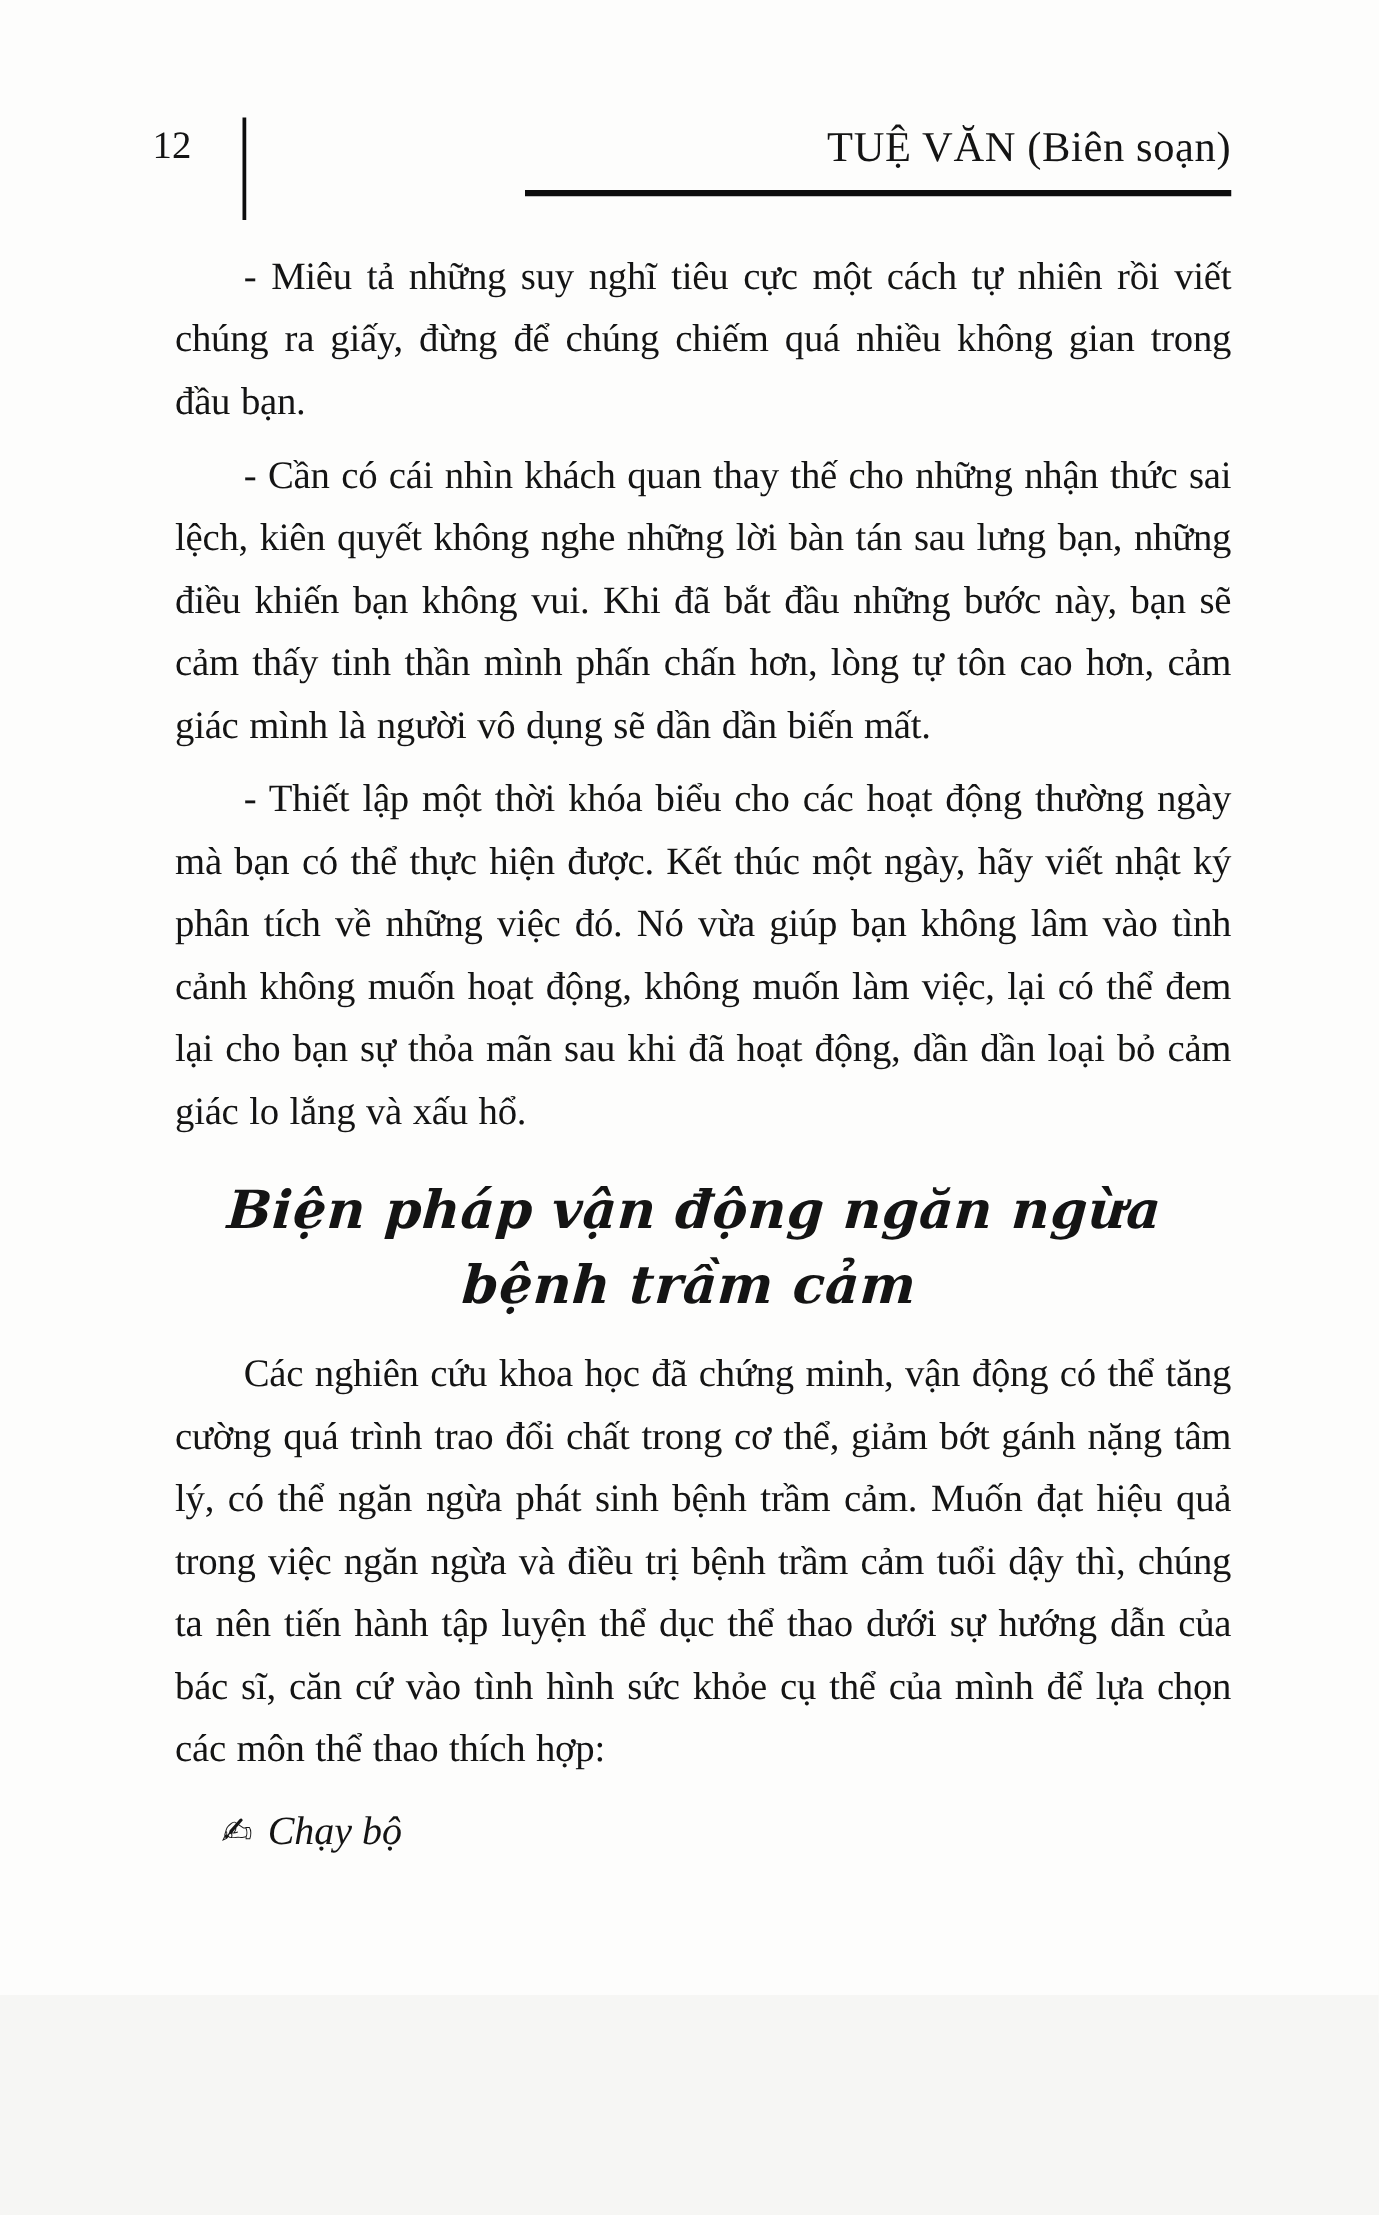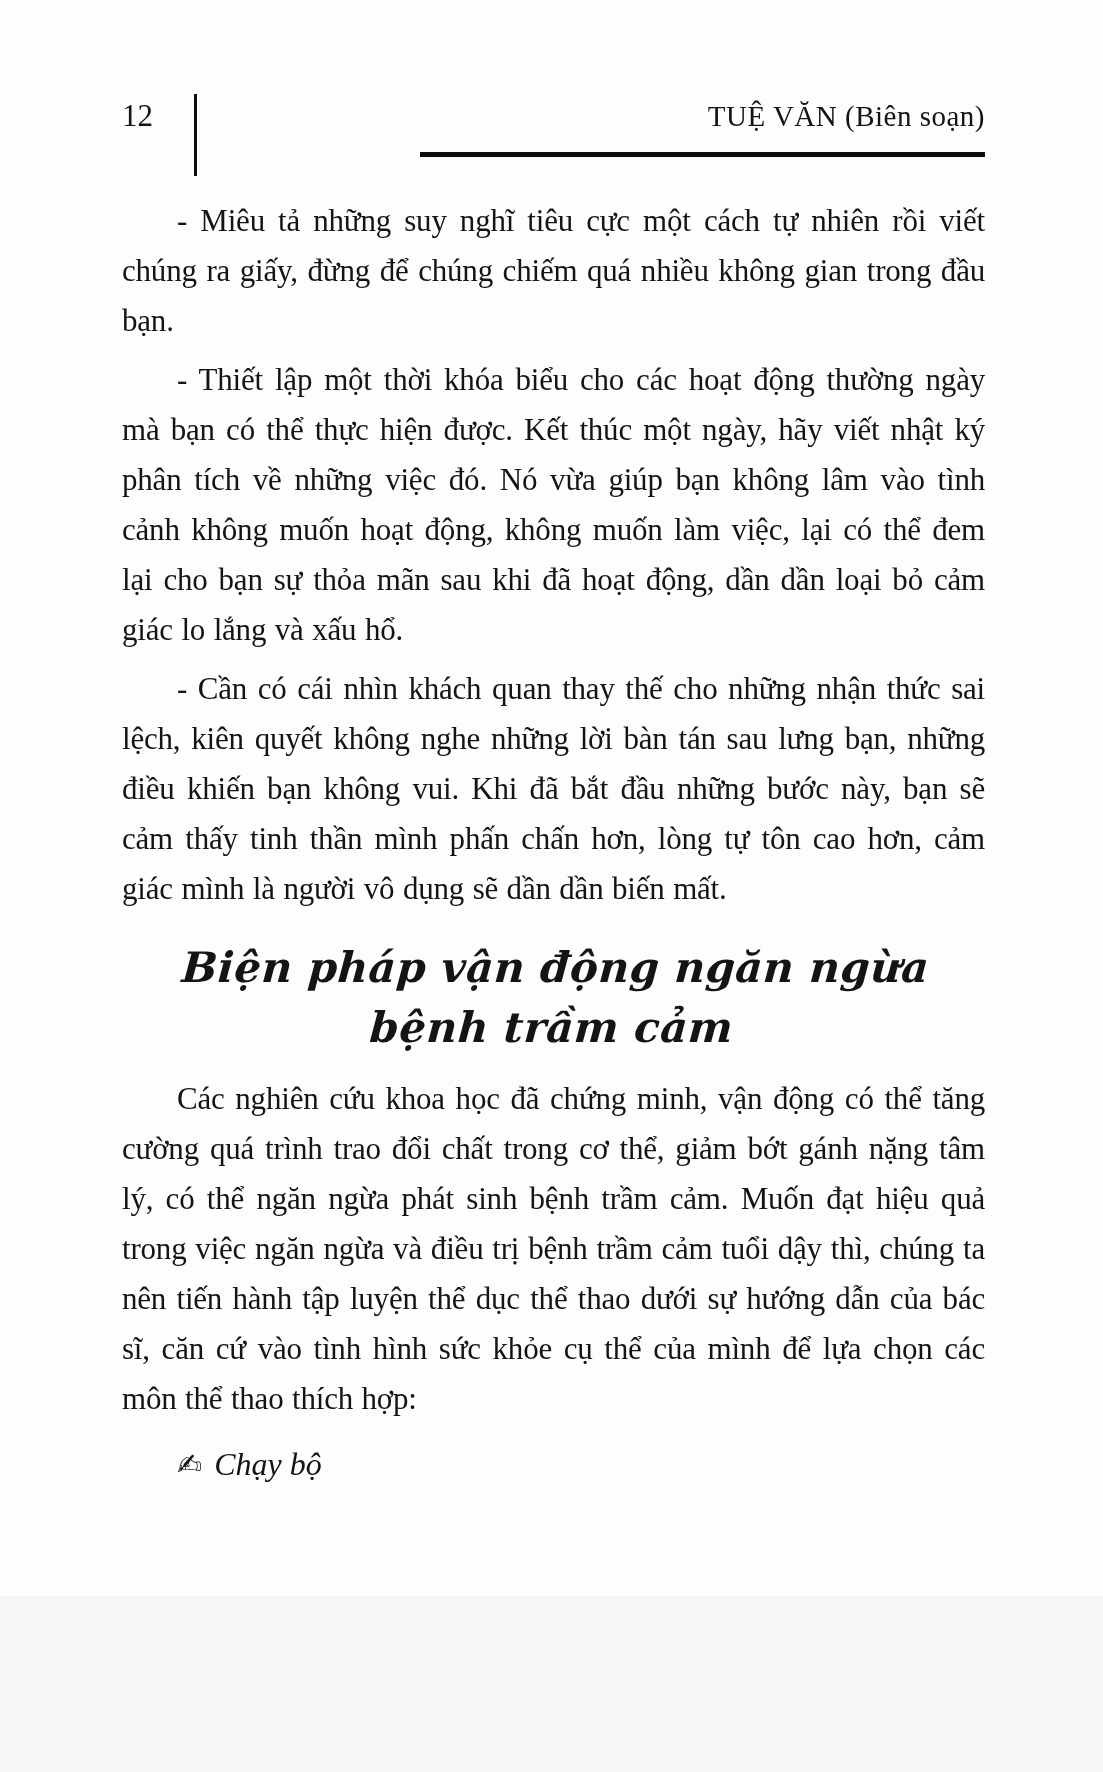--- a/index.html
+++ b/index.html
@@ -20,32 +20,32 @@
   .page-num {
     position: absolute; left: 122px; top: 98px;
     font-size: 31px; line-height: 36px;
   }
   .header-divider {
     position: absolute; left: 194px; top: 94px;
     width: 3px; height: 82px; background: #0d0d0d;
   }
   .header-title {
     position: absolute; right: 118px; top: 100px;
-    font-size: 29px; letter-spacing: 0.5px; white-space: nowrap;
+    font-size: 34px; letter-spacing: 0.5px; white-space: nowrap;
   }
   .header-rule {
     position: absolute; left: 420px; right: 118px; top: 152px;
     height: 5px; background: #0d0d0d;
   }
   
   .body-text {
     position: absolute; left: 122px; right: 118px; top: 196px;
   }
   .body-text p {
-    margin: 0 0 9px 0;
+    margin: 0 0 9px 18px;
     font-size: 31px;
     line-height: 50px;
     text-align: justify;
     text-indent: 55px;
     letter-spacing: -0.2px;
     word-spacing: 1px;
   }
   .section-heading {
     margin: 24px 0 16px 0;
     text-align: center;
@@ -80,23 +80,23 @@
   <span class="page-num">12</span>
   <span class="header-divider"></span>
   <span class="header-title">TUỆ VĂN (Biên soạn)</span>
   <div class="header-rule"></div>
 
   <div class="body-text">
 
     <p>- Miêu tả những suy nghĩ tiêu cực một cách tự nhiên rồi viết chúng ra giấy, đừng để chúng chiếm quá nhiều không gian trong đầu bạn.</p>
 
 
+    <p>- Cần có cái nhìn khách quan thay thế cho những nhận thức sai lệch, kiên quyết không nghe những lời bàn tán sau lưng bạn, những điều khiến bạn không vui. Khi đã bắt đầu những bước này, bạn sẽ cảm thấy tinh thần mình phấn chấn hơn, lòng tự tôn cao hơn, cảm giác mình là người vô dụng sẽ dần dần biến mất.</p>
+
     <p>- Thiết lập một thời khóa biểu cho các hoạt động thường ngày mà bạn có thể thực hiện được. Kết thúc một ngày, hãy viết nhật ký phân tích về những việc đó. Nó vừa giúp bạn không lâm vào tình cảnh không muốn hoạt động, không muốn làm việc, lại có thể đem lại cho bạn sự thỏa mãn sau khi đã hoạt động, dần dần loại bỏ cảm giác lo lắng và xấu hổ.</p>
-
-    <p>- Cần có cái nhìn khách quan thay thế cho những nhận thức sai lệch, kiên quyết không nghe những lời bàn tán sau lưng bạn, những điều khiến bạn không vui. Khi đã bắt đầu những bước này, bạn sẽ cảm thấy tinh thần mình phấn chấn hơn, lòng tự tôn cao hơn, cảm giác mình là người vô dụng sẽ dần dần biến mất.</p>
 
 
     <div class="section-heading">Biện pháp vận động ngăn ngừa bệnh trầm cảm</div>
 
     <p>Các nghiên cứu khoa học đã chứng minh, vận động có thể tăng cường quá trình trao đổi chất trong cơ thể, giảm bớt gánh nặng tâm lý, có thể ngăn ngừa phát sinh bệnh trầm cảm. Muốn đạt hiệu quả trong việc ngăn ngừa và điều trị bệnh trầm cảm tuổi dậy thì, chúng ta nên tiến hành tập luyện thể dục thể thao dưới sự hướng dẫn của bác sĩ, căn cứ vào tình hình sức khỏe cụ thể của mình để lựa chọn các môn thể thao thích hợp:</p>
 
     <div class="subheading">
       <span class="icon">✍</span><span>Chạy bộ</span>
     </div>
 

